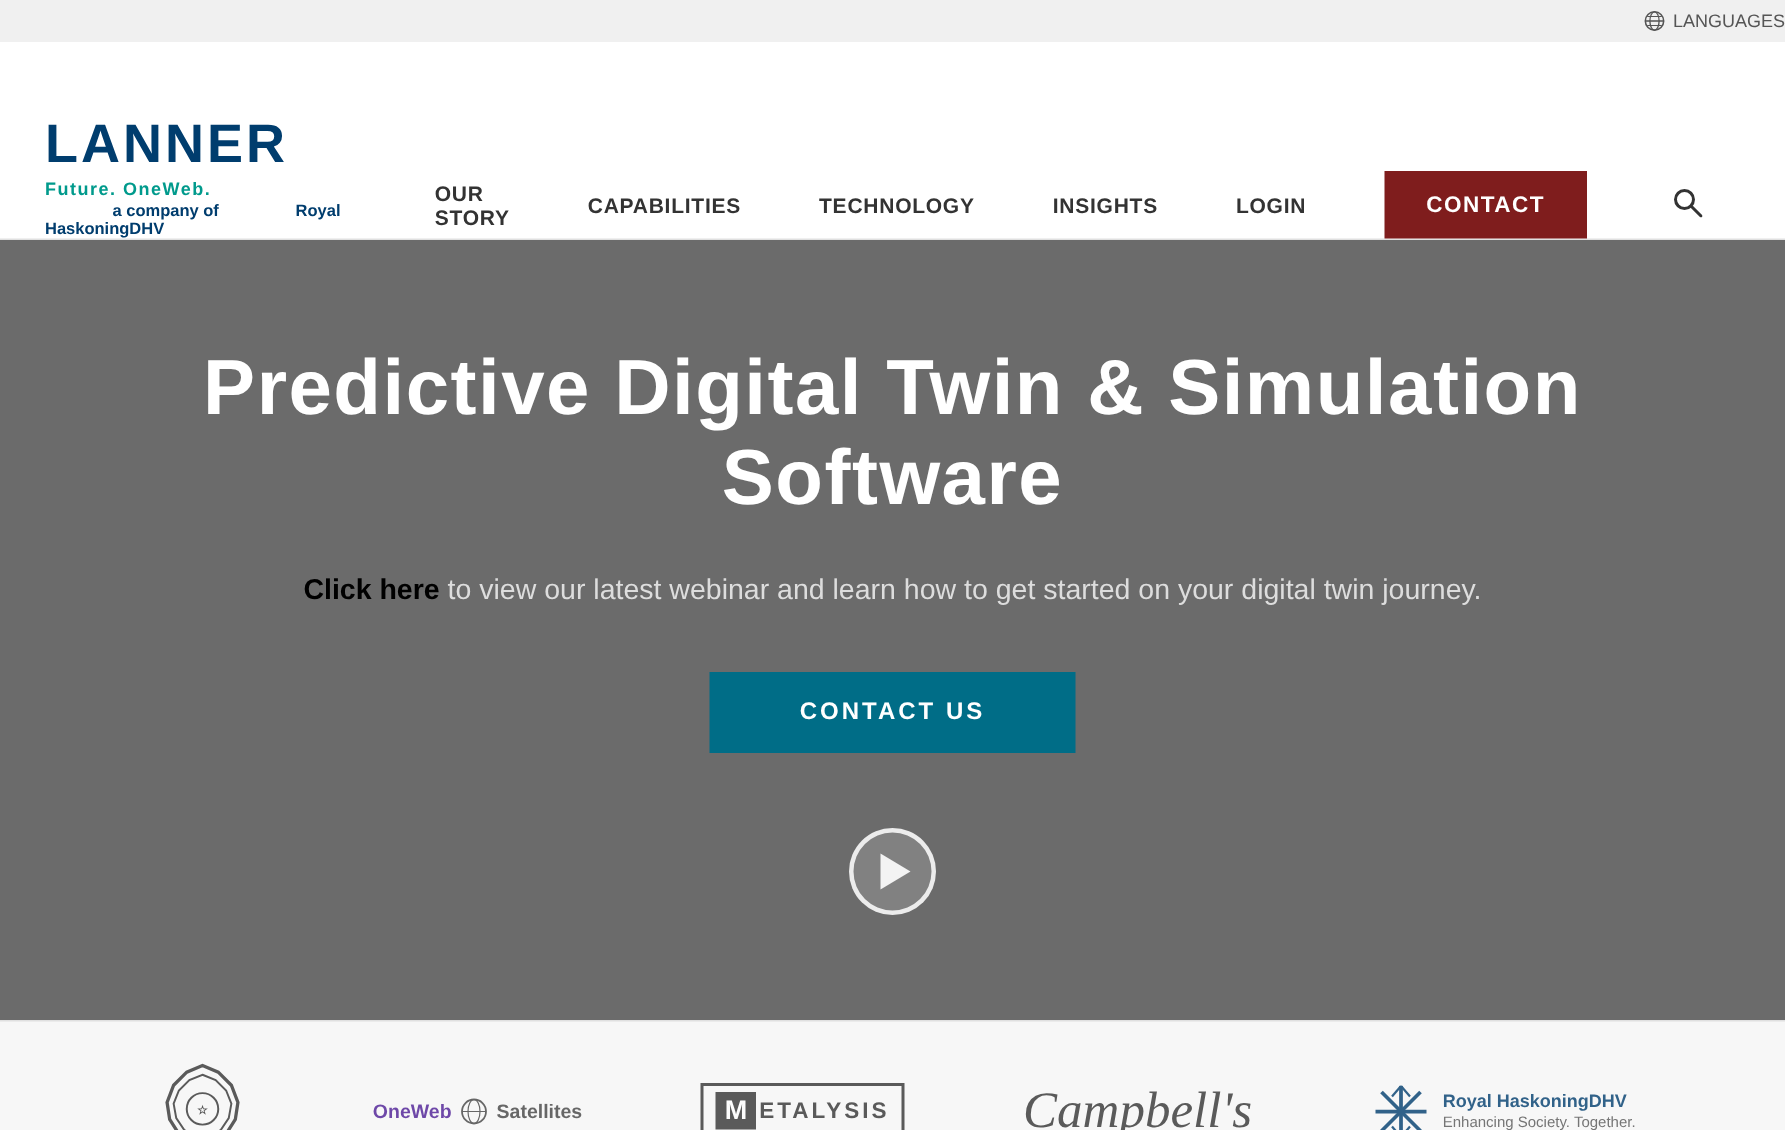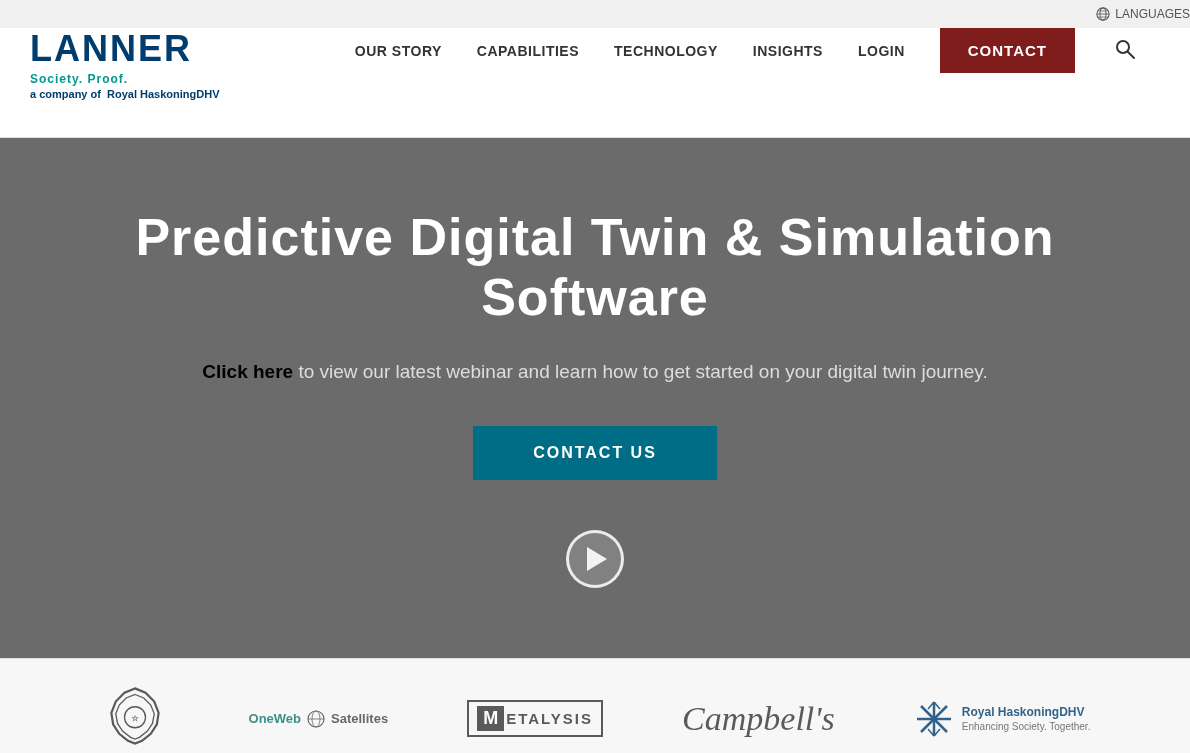--- a/index.html
+++ b/index.html
@@ -22,23 +22,23 @@
       cursor: pointer;
     }
     .globe-icon {
       width: 14px;
       height: 14px;
     }
 
     
     .header {
       background: #fff;
-      height: 110px;
-      display: flex;
-      align-items: flex-start;
+      height: 132px;
+      display: flex;
+      align-items: flex-end;
       padding: 0 30px;
       border-bottom: 1px solid #e0e0e0;
       position: relative;
     }
     .logo-area {
       display: flex;
       flex-direction: column;
       gap: 2px;
       min-width: 220px;
     }
@@ -59,26 +59,27 @@
       font-weight: 600;
       letter-spacing: 1px;
     }
     .logo-company {
       font-size: 11px;
       color: #666;
     }
     .logo-company span {
       font-weight: bold;
       color: #003d6e;
+      margin-left: 45px;
     }
 
     .nav {
       display: flex;
       align-items: center;
-      gap: 35px;
+      gap: 52px;
       margin-left: auto;
       margin-right: 20px;
     }
     .nav-item {
       font-size: 14px;
       font-weight: 600;
       color: #333;
       text-transform: uppercase;
       cursor: pointer;
       text-decoration: none;
@@ -223,21 +224,21 @@
     </svg>
     <span>LANGUAGES</span>
   </div>
 </div>
 
 <header class="header">
   <div class="logo-area">
     <div class="logo-main">
       <span class="logo-lanner">LANNER</span>
     </div>
-    <div class="logo-tagline">Society. Proof.</div>
+    <div class="logo-tagline">Future. OneWeb.</div>
     <div class="logo-company">
       <span>a company of</span>
       &nbsp;<span style="font-weight:bold;color:#003d6e;">Royal HaskoningDHV</span>
     </div>
   </div>
 
   <nav class="nav">
     <a class="nav-item">OUR STORY</a>
     <a class="nav-item">CAPABILITIES</a>
     <a class="nav-item">TECHNOLOGY</a>
@@ -271,21 +272,21 @@
 
       <polygon points="40,5 52,10 62,20 67,33 65,46 58,57 48,65 40,68 32,65 22,57 15,46 13,33 18,20 28,10" fill="none" stroke="#333" stroke-width="2.5"></polygon>
       <polygon points="40,12 50,16 58,24 62,34 60,45 54,54 45,61 40,63 35,61 26,54 20,45 18,34 22,24 30,16" fill="none" stroke="#333" stroke-width="1.5"></polygon>
       <circle cx="40" cy="38" r="12" fill="none" stroke="#333" stroke-width="1.5"></circle>
       <text x="40" y="42" text-anchor="middle" font-size="9" fill="#333" font-weight="bold">☆</text>
     </svg>
   </div>
 
   <div class="logo-client">
     <div class="oneweb-logo">
-      <span style="font-size:13px;font-weight:600;color:#0f766e;">OneWeb</span>
+      <span style="font-size:13px;font-weight:600;color:#4c1d95;">OneWeb</span>
       <svg width="18" height="18" viewBox="0 0 18 18">
         <circle cx="9" cy="9" r="8" fill="none" stroke="#444" stroke-width="1.2"></circle>
         <ellipse cx="9" cy="9" rx="4" ry="8" fill="none" stroke="#444" stroke-width="0.8"></ellipse>
         <line x1="1" y1="9" x2="17" y2="9" stroke="#444" stroke-width="0.8"></line>
       </svg>
       <span style="font-size:13px;font-weight:600;color:#444;">Satellites</span>
     </div>
   </div>
 
   <div class="logo-client">

